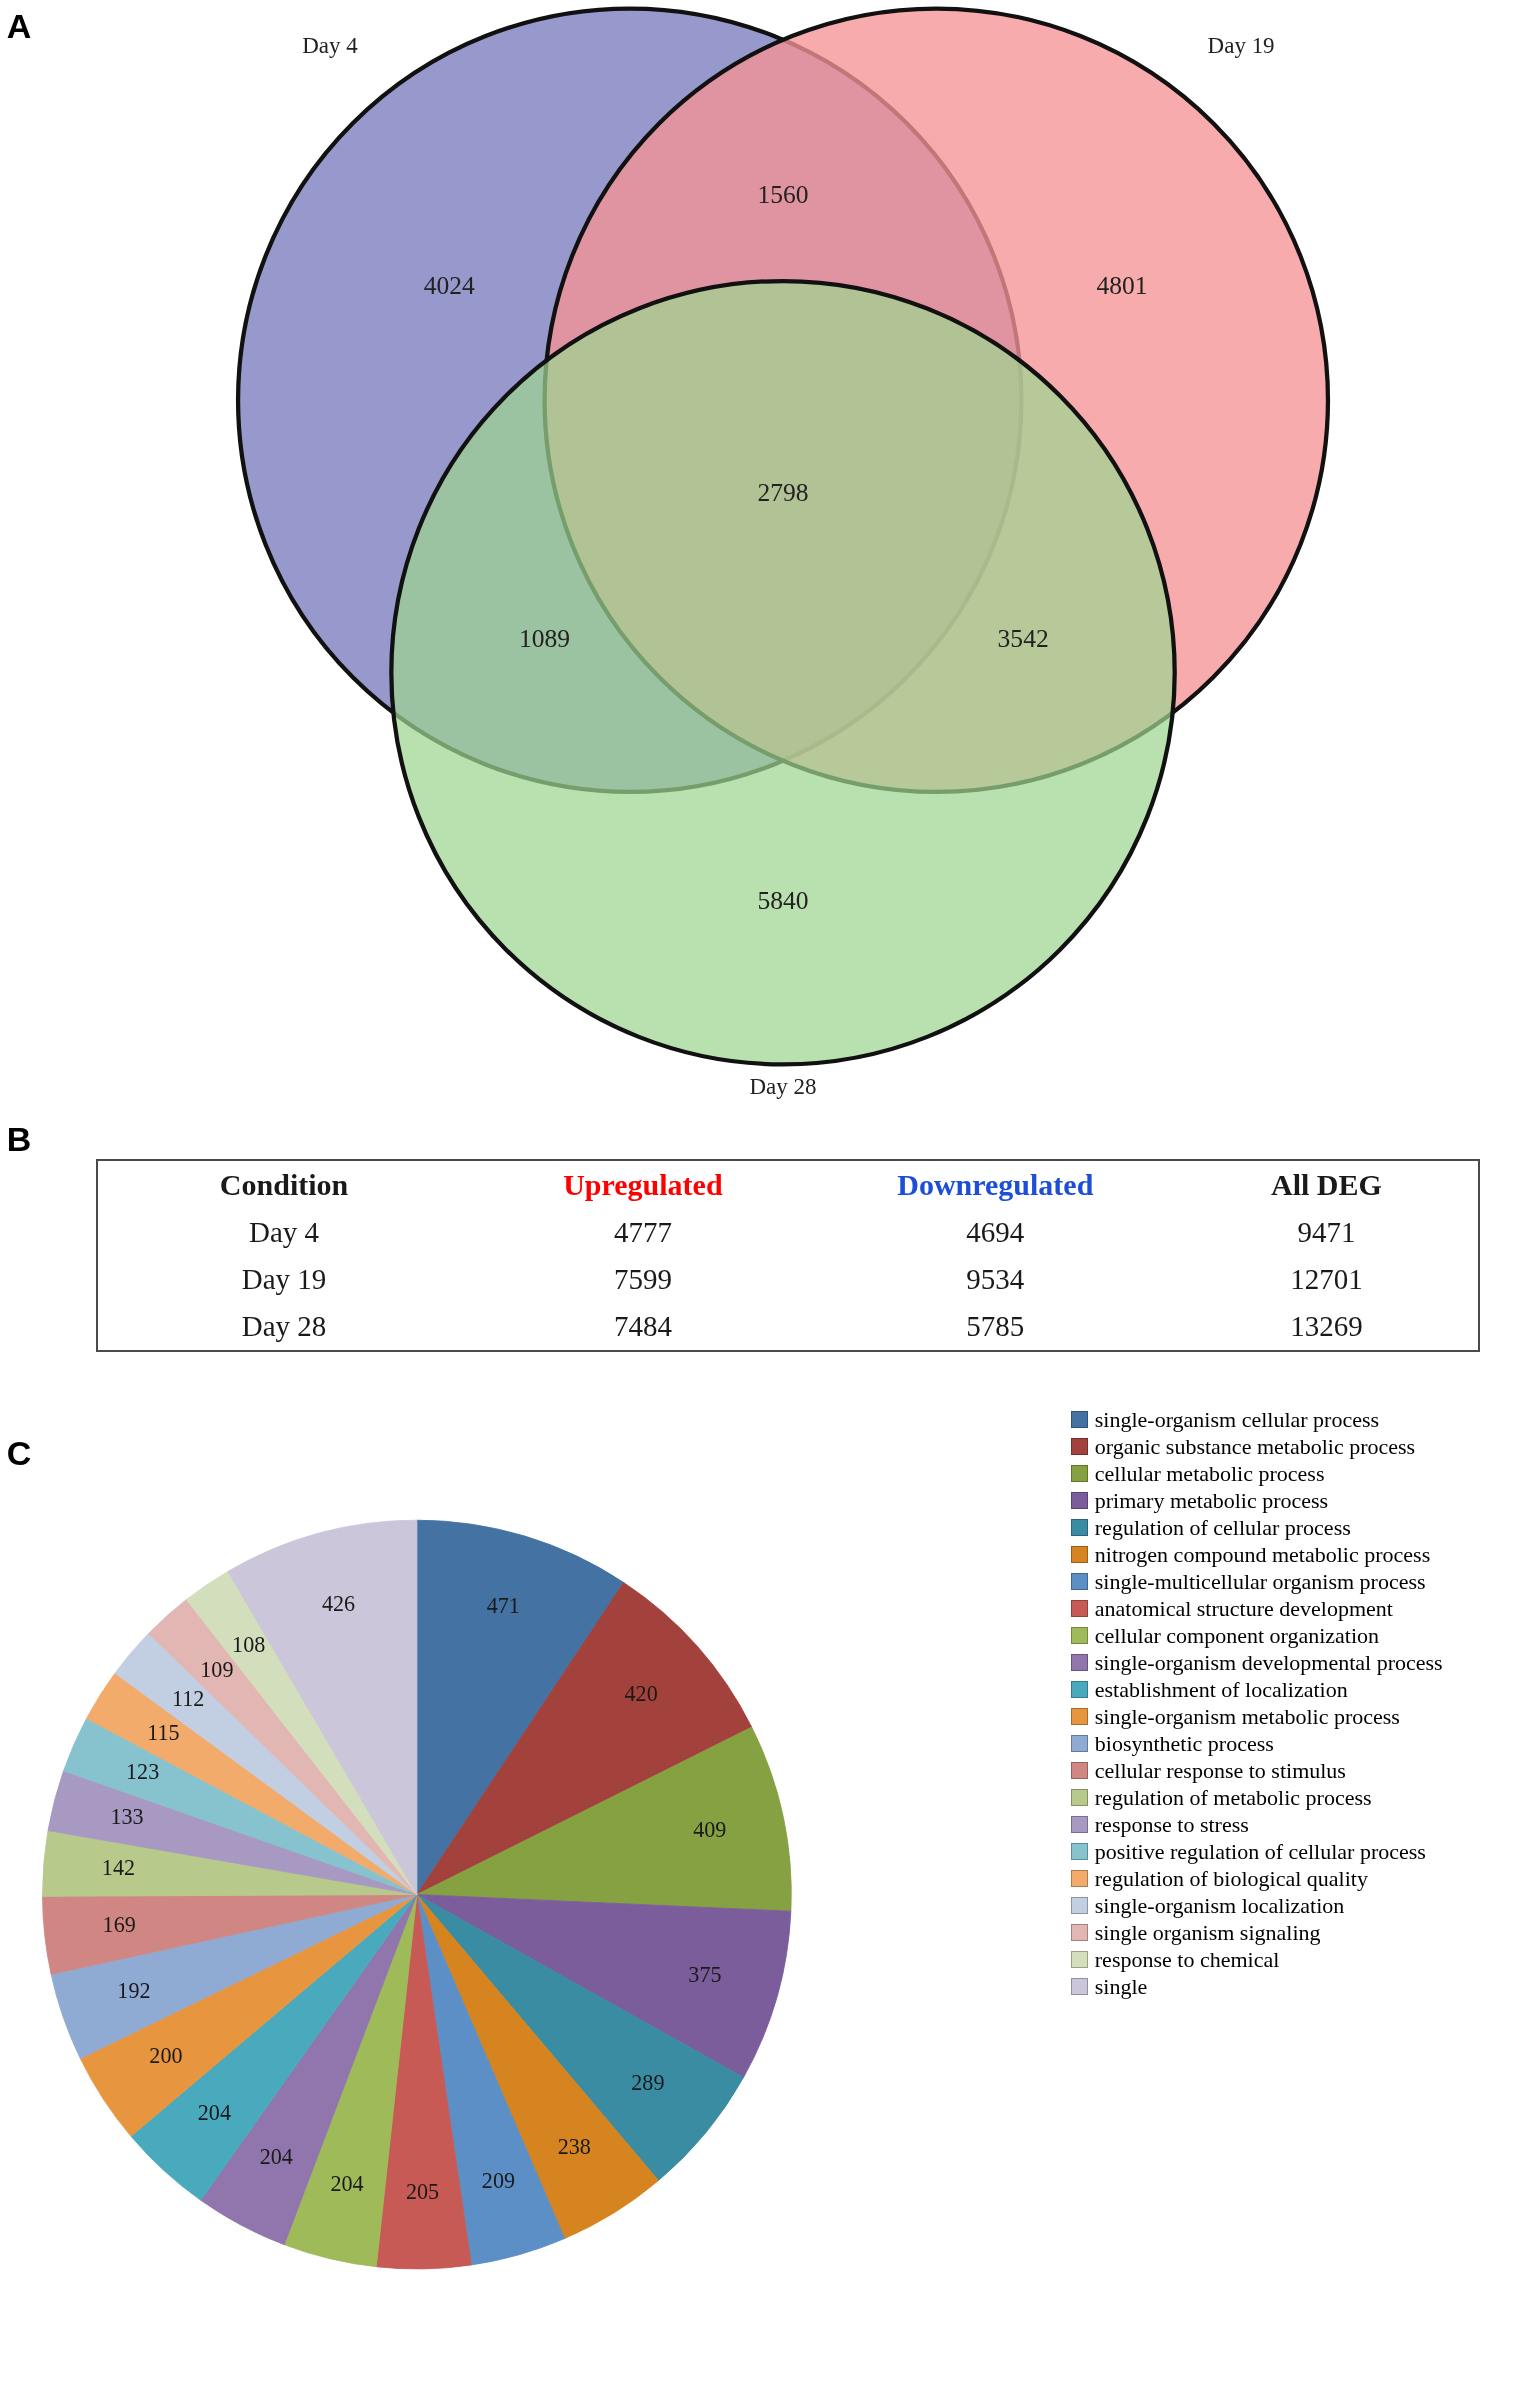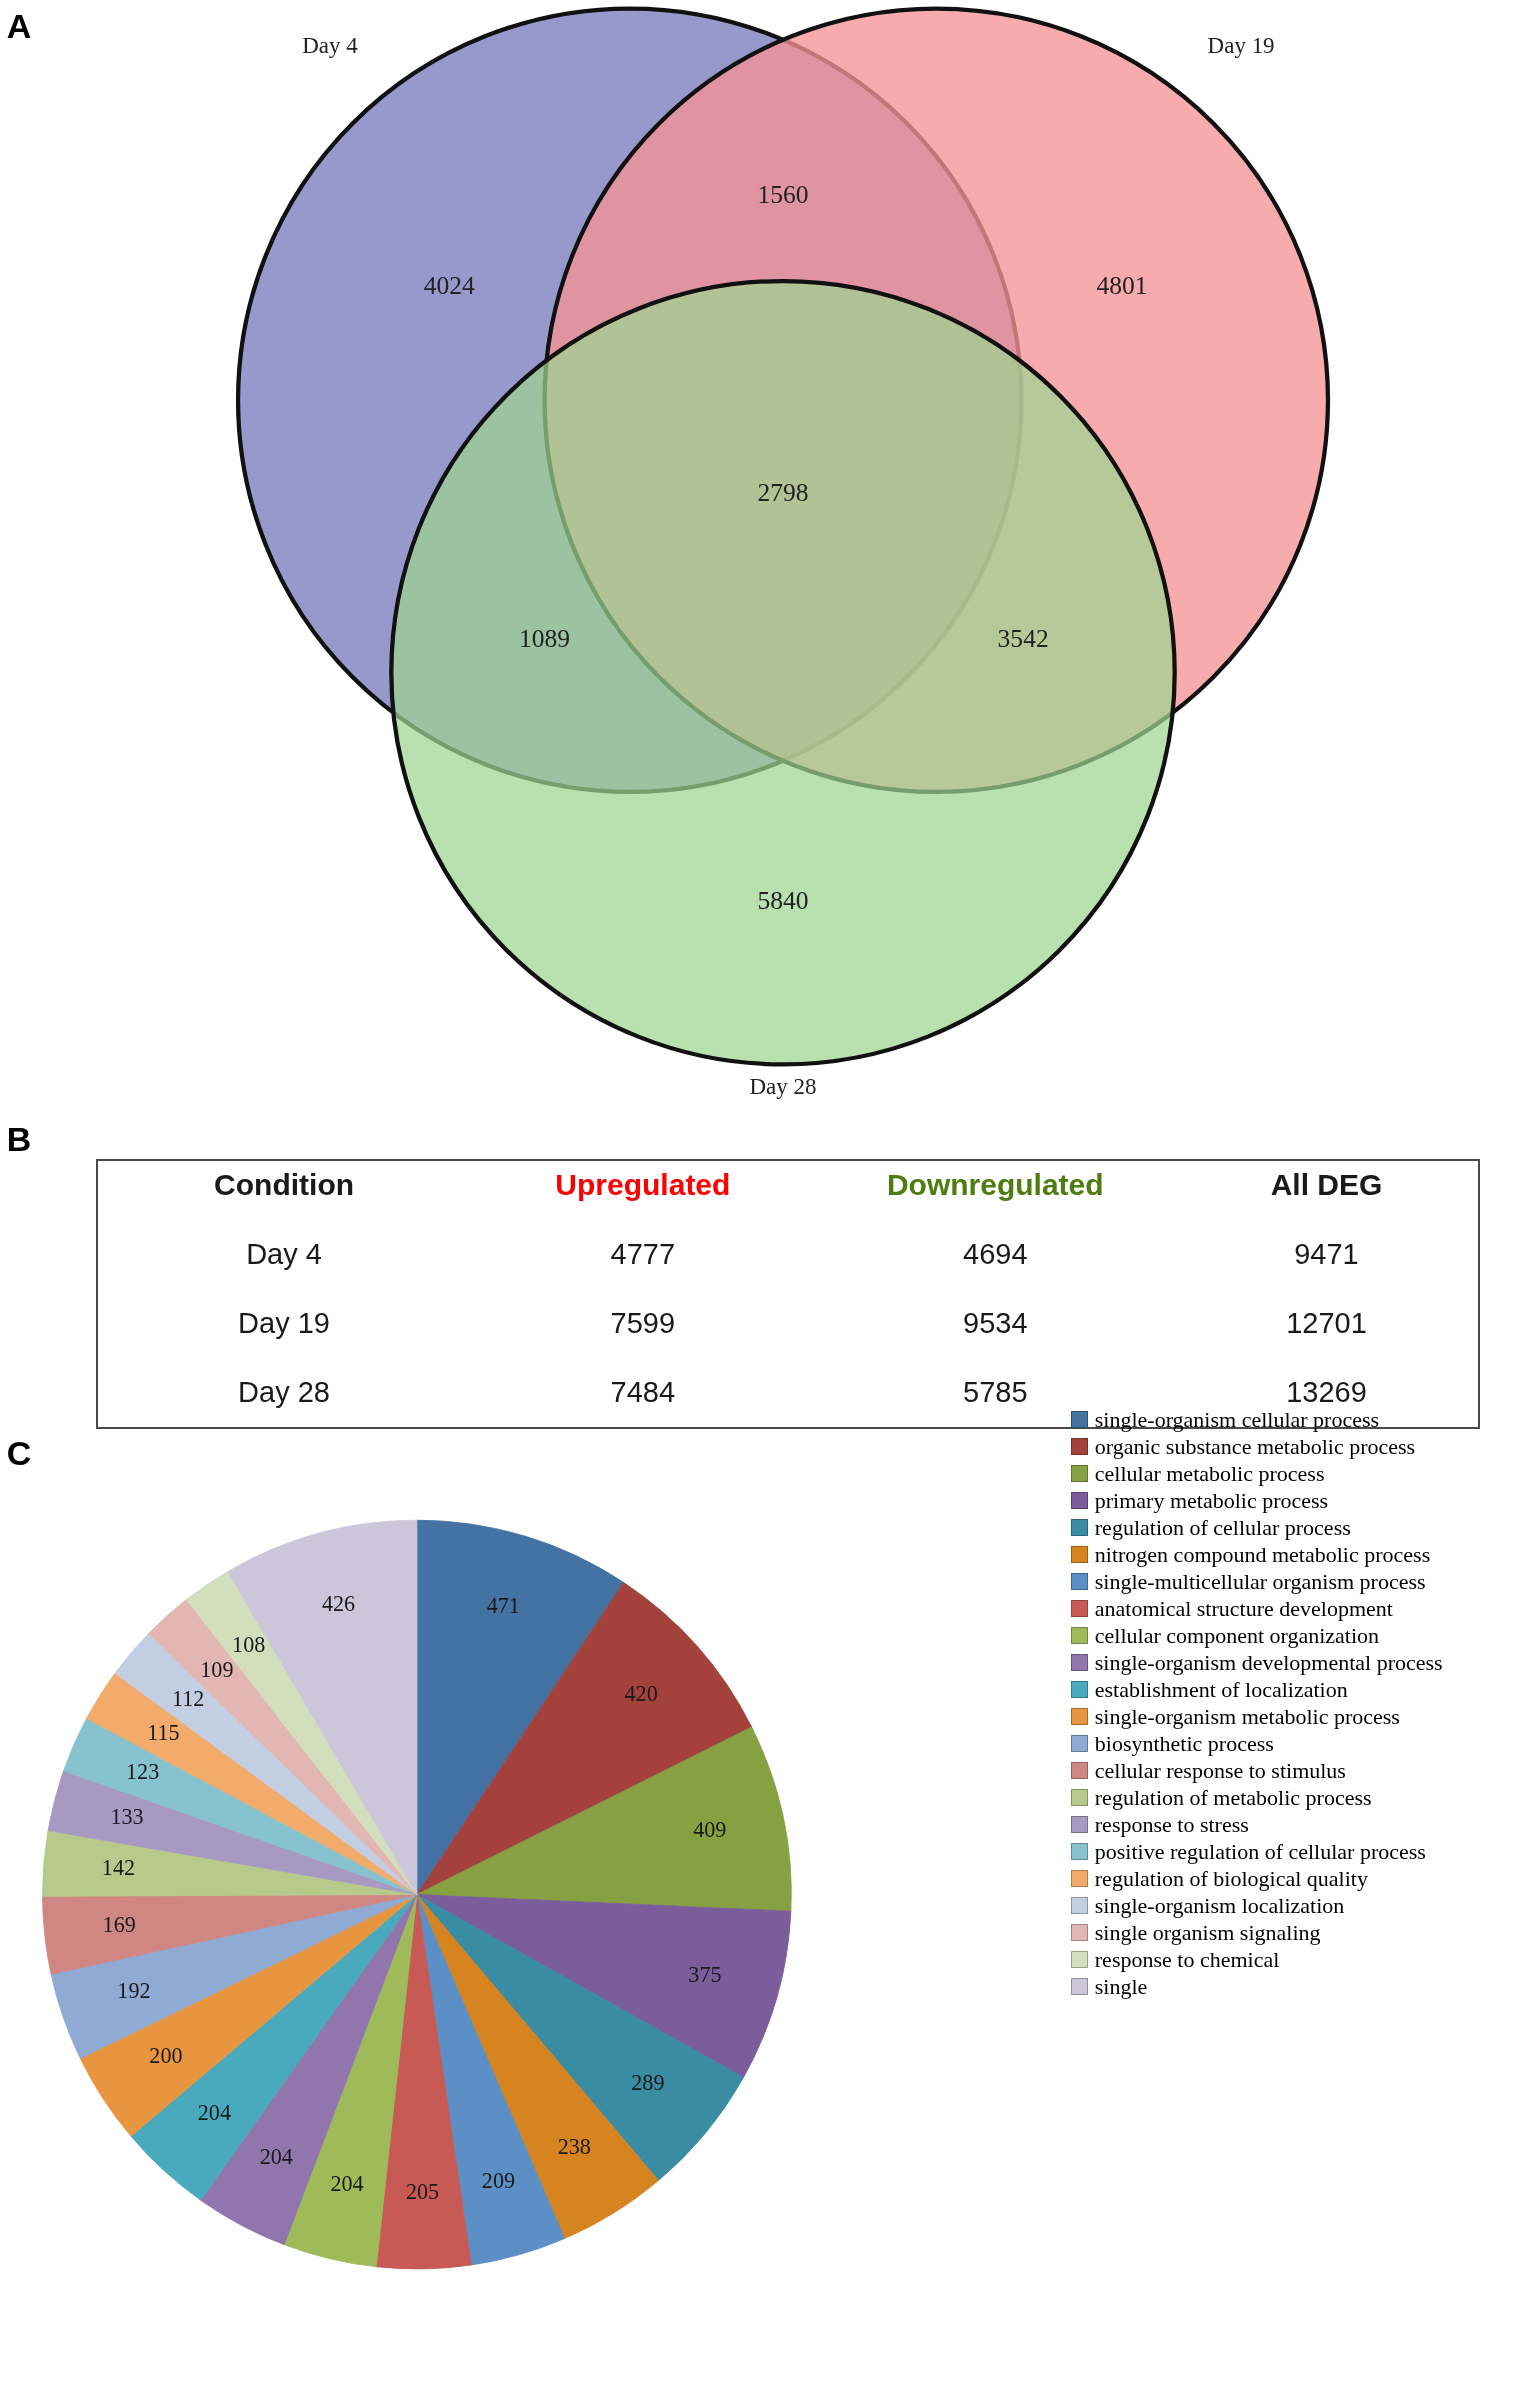--- a/index.html
+++ b/index.html
@@ -12,22 +12,22 @@
   
   #venn-panel{position:absolute;left:0;top:0;width:1532px;height:1107px;}
   #venn-svg{position:absolute;left:204px;top:0;}
   .venn-label{font-family:"Liberation Serif",serif;font-size:27px;fill:#222;}
   .venn-count{font-family:"Liberation Serif",serif;font-size:30px;fill:#222;}
 
   
   #deg-table-wrap{position:absolute;left:96px;top:1159px;width:1384px;}
   table.deg{border-collapse:collapse;width:100%;
             border:2.6px solid #4a4a4a;background:#fff;}
-  table.deg td{font-size:29px;text-align:center;padding:18px 0;
-               font-family:Liberation Sans, sans-serif;}
+  table.deg td{font-size:29px;text-align:center;padding:7px 0;
+               font-family:Liberation Serif, serif;}
   table.deg tr.head td{font-weight:bold;font-size:30px;padding-top:6.8px;}
   td.c-cond{width:27%;}
   td.c-up{width:25%;}
   td.c-down{width:26%;}
   td.c-all{width:22%;}
 
   
   #pie-panel{position:absolute;left:0;top:1388px;width:1532px;height:1014px;}
   #pie-svg{position:absolute;left:34px;top:0;}
   .pie-val{font-family:"Liberation Serif",serif;font-size:26px;fill:#1a1a1a;
@@ -69,21 +69,21 @@
 </div>
 
 <div class="panel-letter" style="left:6.8px;top:1120px;">B</div>
 
 <div id="deg-table-wrap">
   <table class="deg">
     <tbody>
       <tr class="head">
         <td class="c-cond">Condition</td>
         <td class="c-up" style="color:#ff0000">Upregulated</td>
-        <td class="c-down" style="color:#4d7c0f">Downregulated</td>
+        <td class="c-down" style="color:#1d4ed8">Downregulated</td>
         <td class="c-all">All DEG</td>
       </tr>
       <tr>
         <td>Day 4</td>
         <td>4777</td>
         <td>4694</td>
         <td>9471</td>
       </tr>
       <tr>
         <td>Day 19</td>

